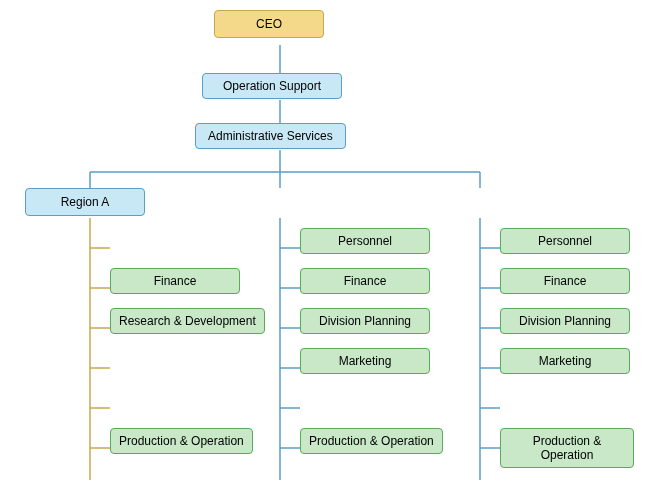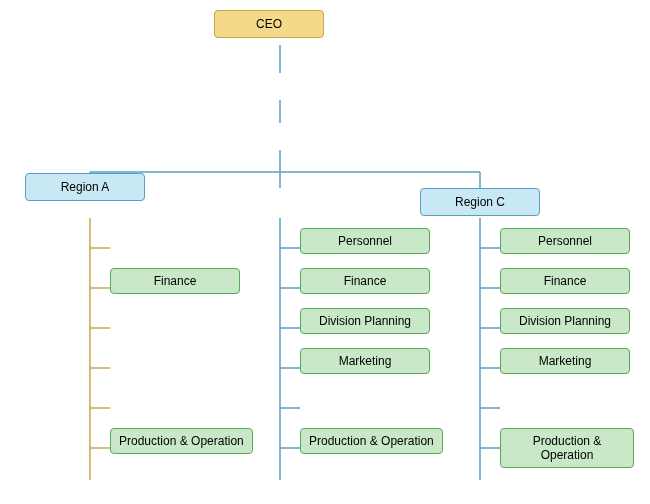--- a/index.html
+++ b/index.html
@@ -117,40 +117,50 @@
     <line x1="480" y1="408" x2="500" y2="408" stroke="#5a9ec4" stroke-width="1.5"></line>
     <line x1="480" y1="448" x2="500" y2="448" stroke="#5a9ec4" stroke-width="1.5"></line>
   </svg>
 
   <div style="position:absolute; top:10px; left:214px;">
     <div class="node-ceo">
       <span>CEO</span>
     </div>
   </div>
 
-
-
-  <div style="position:absolute; top:173px; left:25px;">
+  <div style="position:absolute; top:73px; left:202px;">
+    <div class="node-blue">
+      <span>Operation Support</span>
+    </div>
+  </div>
+
+  <div style="position:absolute; top:123px; left:195px;">
+    <div class="node-blue">
+      <span>Administrative Services</span>
+    </div>
+  </div>
+
+  <div style="position:absolute; top:188px; left:25px;">
     <div class="node-region">
       <span>Region A</span>
     </div>
   </div>
 
 
-  <div style="position:absolute; top:188px; left:420px;">
-    <div class="node-region">
-      <span>Region C</span>
-    </div>
-  </div>
 
   <div style="position:absolute; top:268px; left:110px;">
     <div class="node-green" style="min-width:130px;">
       <span>Finance</span>
     </div>
   </div>
+  <div style="position:absolute; top:308px; left:110px;">
+    <div class="node-green" style="min-width:130px;">
+      <span>Research &amp; Development</span>
+    </div>
+  </div>
   <div style="position:absolute; top:428px; left:110px;">
     <div class="node-green" style="min-width:130px;">
       <span>Production &amp; Operation</span>
     </div>
   </div>
 
   <div style="position:absolute; top:228px; left:300px;">
     <div class="node-green" style="min-width:130px;">
       <span>Personnel</span>
     </div>

